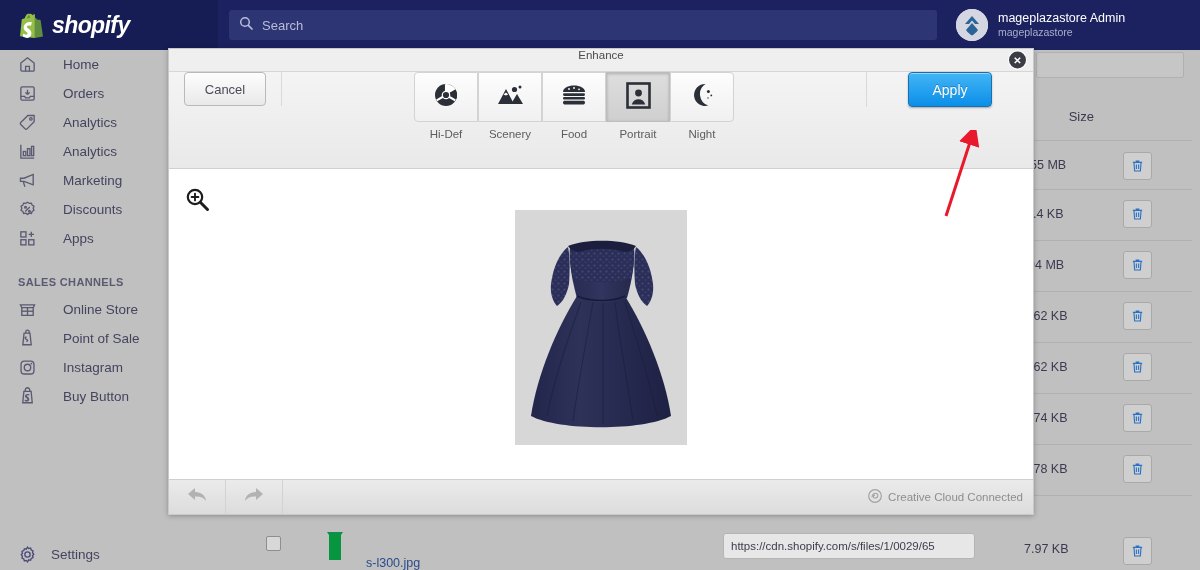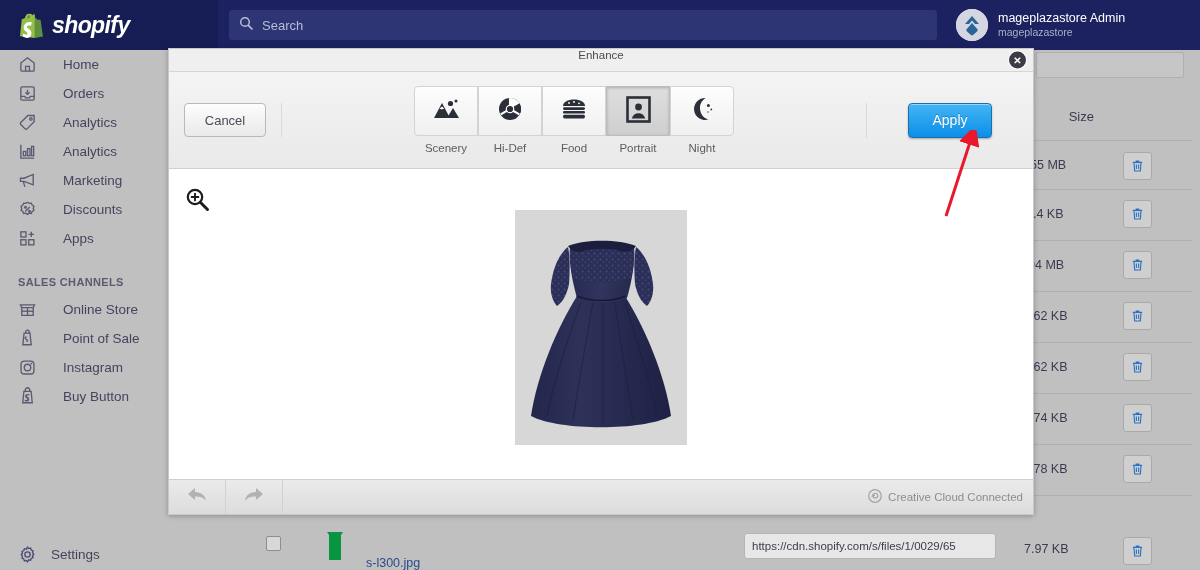--- a/index.html
+++ b/index.html
@@ -136,21 +136,21 @@
     width: 17px; height: 17px; border-radius: 50%;
     background: #3c3c46; color: #ffffff;
     display: flex; align-items: center; justify-content: center;
     font-size: 10px; font-weight: bold;
     box-shadow: 0 0 0 1px #ffffff;
   }
   .ed-toolbar {
     height: 96px; flex: none;
     background: linear-gradient(#f4f4f4, #e9e9e9);
     border-bottom: 1px solid #d0d0d0;
-    display: flex; align-items: center;
+    display: flex; align-items: flex-start;
   }
   .tb-left {
     width: 112px; display: flex; align-items: center; justify-content: center;
     border-right: 1px solid #d9d9d9;
   }
   .tb-right {
     width: 166px; display: flex; align-items: center; justify-content: center;
     border-left: 1px solid #d9d9d9;
   }
   .tb-center { flex: 1; display: flex; align-items: center; justify-content: center; }
@@ -477,53 +477,38 @@
 
       <div class="file-check" style="left:48px; top:486px;"></div>
       <span class="file-thumb" style="left:96px; top:478px;">
         <svg width="42" height="36" viewBox="0 0 42 36">
           <rect width="42" height="36" fill="#c0c0c0"></rect>
           <path d="M13 4h16l-2 3h-12z" fill="#0e8f4a"></path>
           <path d="M15 6h12v26H15z" fill="#07963f"></path>
         </svg>
       </span>
       <span class="file-name" style="left:148px; top:506px;">s-l300.jpg</span>
-      <div class="url-chip" style="left:526px; top:483px; width:252px;">https://cdn.shopify.com/s/files/1/0029/65</div>
+      <div class="url-chip" style="left:505px; top:483px; width:252px;">https://cdn.shopify.com/s/files/1/0029/65</div>
     </div>
   </div>
 
   <div class="editor">
 
     <div class="ed-title">
       <span>Enhance</span>
       <span class="ed-close">✕</span>
     </div>
 
     <div class="ed-toolbar">
       <div class="tb-left">
         <div class="btn-cancel">Cancel</div>
       </div>
 
       <div class="tb-center">
         <div class="filters">
-
-          <div class="filter">
-            <div class="filter-tile">
-              <span>
-                <svg width="28" height="24" viewBox="0 0 28 24">
-                  <path d="M2 21L10 6l8 15z" fill="#2b2f38"></path>
-                  <path d="M15 21l6-10 6 10z" fill="#2b2f38"></path>
-                  <circle cx="18.5" cy="6.5" r="2.6" fill="#2b2f38"></circle>
-                  <circle cx="24" cy="4" r="1.5" fill="#2b2f38"></circle>
-                  <path d="M7.5 11.5l2.5-2 2.2 2-2.4 1z" fill="#fff"></path>
-                </svg>
-              </span>
-            </div>
-            <span class="filter-lbl">Scenery</span>
-          </div>
 
           <div class="filter">
             <div class="filter-tile">
               <span>
                 <svg width="26" height="26" viewBox="0 0 26 26">
                   <circle cx="13" cy="13" r="11" fill="#2b2f38"></circle>
                   <path d="M13 2a11 11 0 0 1 9.5 5.5L13 13z" fill="#fff"></path>
                   <path d="M22.5 7.5A11 11 0 0 1 22.5 18.5L13 13z" fill="#2b2f38"></path>
                   <g fill="#fff">
                     <path d="M13 13l9.5 5.5A11 11 0 0 1 13 24z" opacity=".0"></path>
@@ -538,20 +523,35 @@
                 </svg>
               </span>
             </div>
             <span class="filter-lbl">Hi-Def</span>
           </div>
 
           <div class="filter">
             <div class="filter-tile">
               <span>
                 <svg width="28" height="24" viewBox="0 0 28 24">
+                  <path d="M2 21L10 6l8 15z" fill="#2b2f38"></path>
+                  <path d="M15 21l6-10 6 10z" fill="#2b2f38"></path>
+                  <circle cx="18.5" cy="6.5" r="2.6" fill="#2b2f38"></circle>
+                  <circle cx="24" cy="4" r="1.5" fill="#2b2f38"></circle>
+                  <path d="M7.5 11.5l2.5-2 2.2 2-2.4 1z" fill="#fff"></path>
+                </svg>
+              </span>
+            </div>
+            <span class="filter-lbl">Scenery</span>
+          </div>
+
+          <div class="filter">
+            <div class="filter-tile">
+              <span>
+                <svg width="28" height="24" viewBox="0 0 28 24">
                   <path d="M3 9c0-4 5-6.5 11-6.5S25 5 25 9z" fill="#2b2f38"></path>
                   <circle cx="9" cy="6" r=".9" fill="#fff"></circle>
                   <circle cx="14" cy="5" r=".9" fill="#fff"></circle>
                   <circle cx="19" cy="6.3" r=".9" fill="#fff"></circle>
                   <rect x="3" y="10.3" width="22" height="2.6" rx="1.3" fill="#2b2f38"></rect>
                   <rect x="3" y="14" width="22" height="2.6" rx="1.3" fill="#2b2f38"></rect>
                   <path d="M3 19.4c0-1 .8-1.6 1.8-1.6h18.4c1 0 1.8.6 1.8 1.6 0 1.3-1 2.1-2.2 2.1H5.2C4 21.5 3 20.7 3 19.4z" fill="#2b2f38"></path>
                 </svg>
               </span>
             </div>

